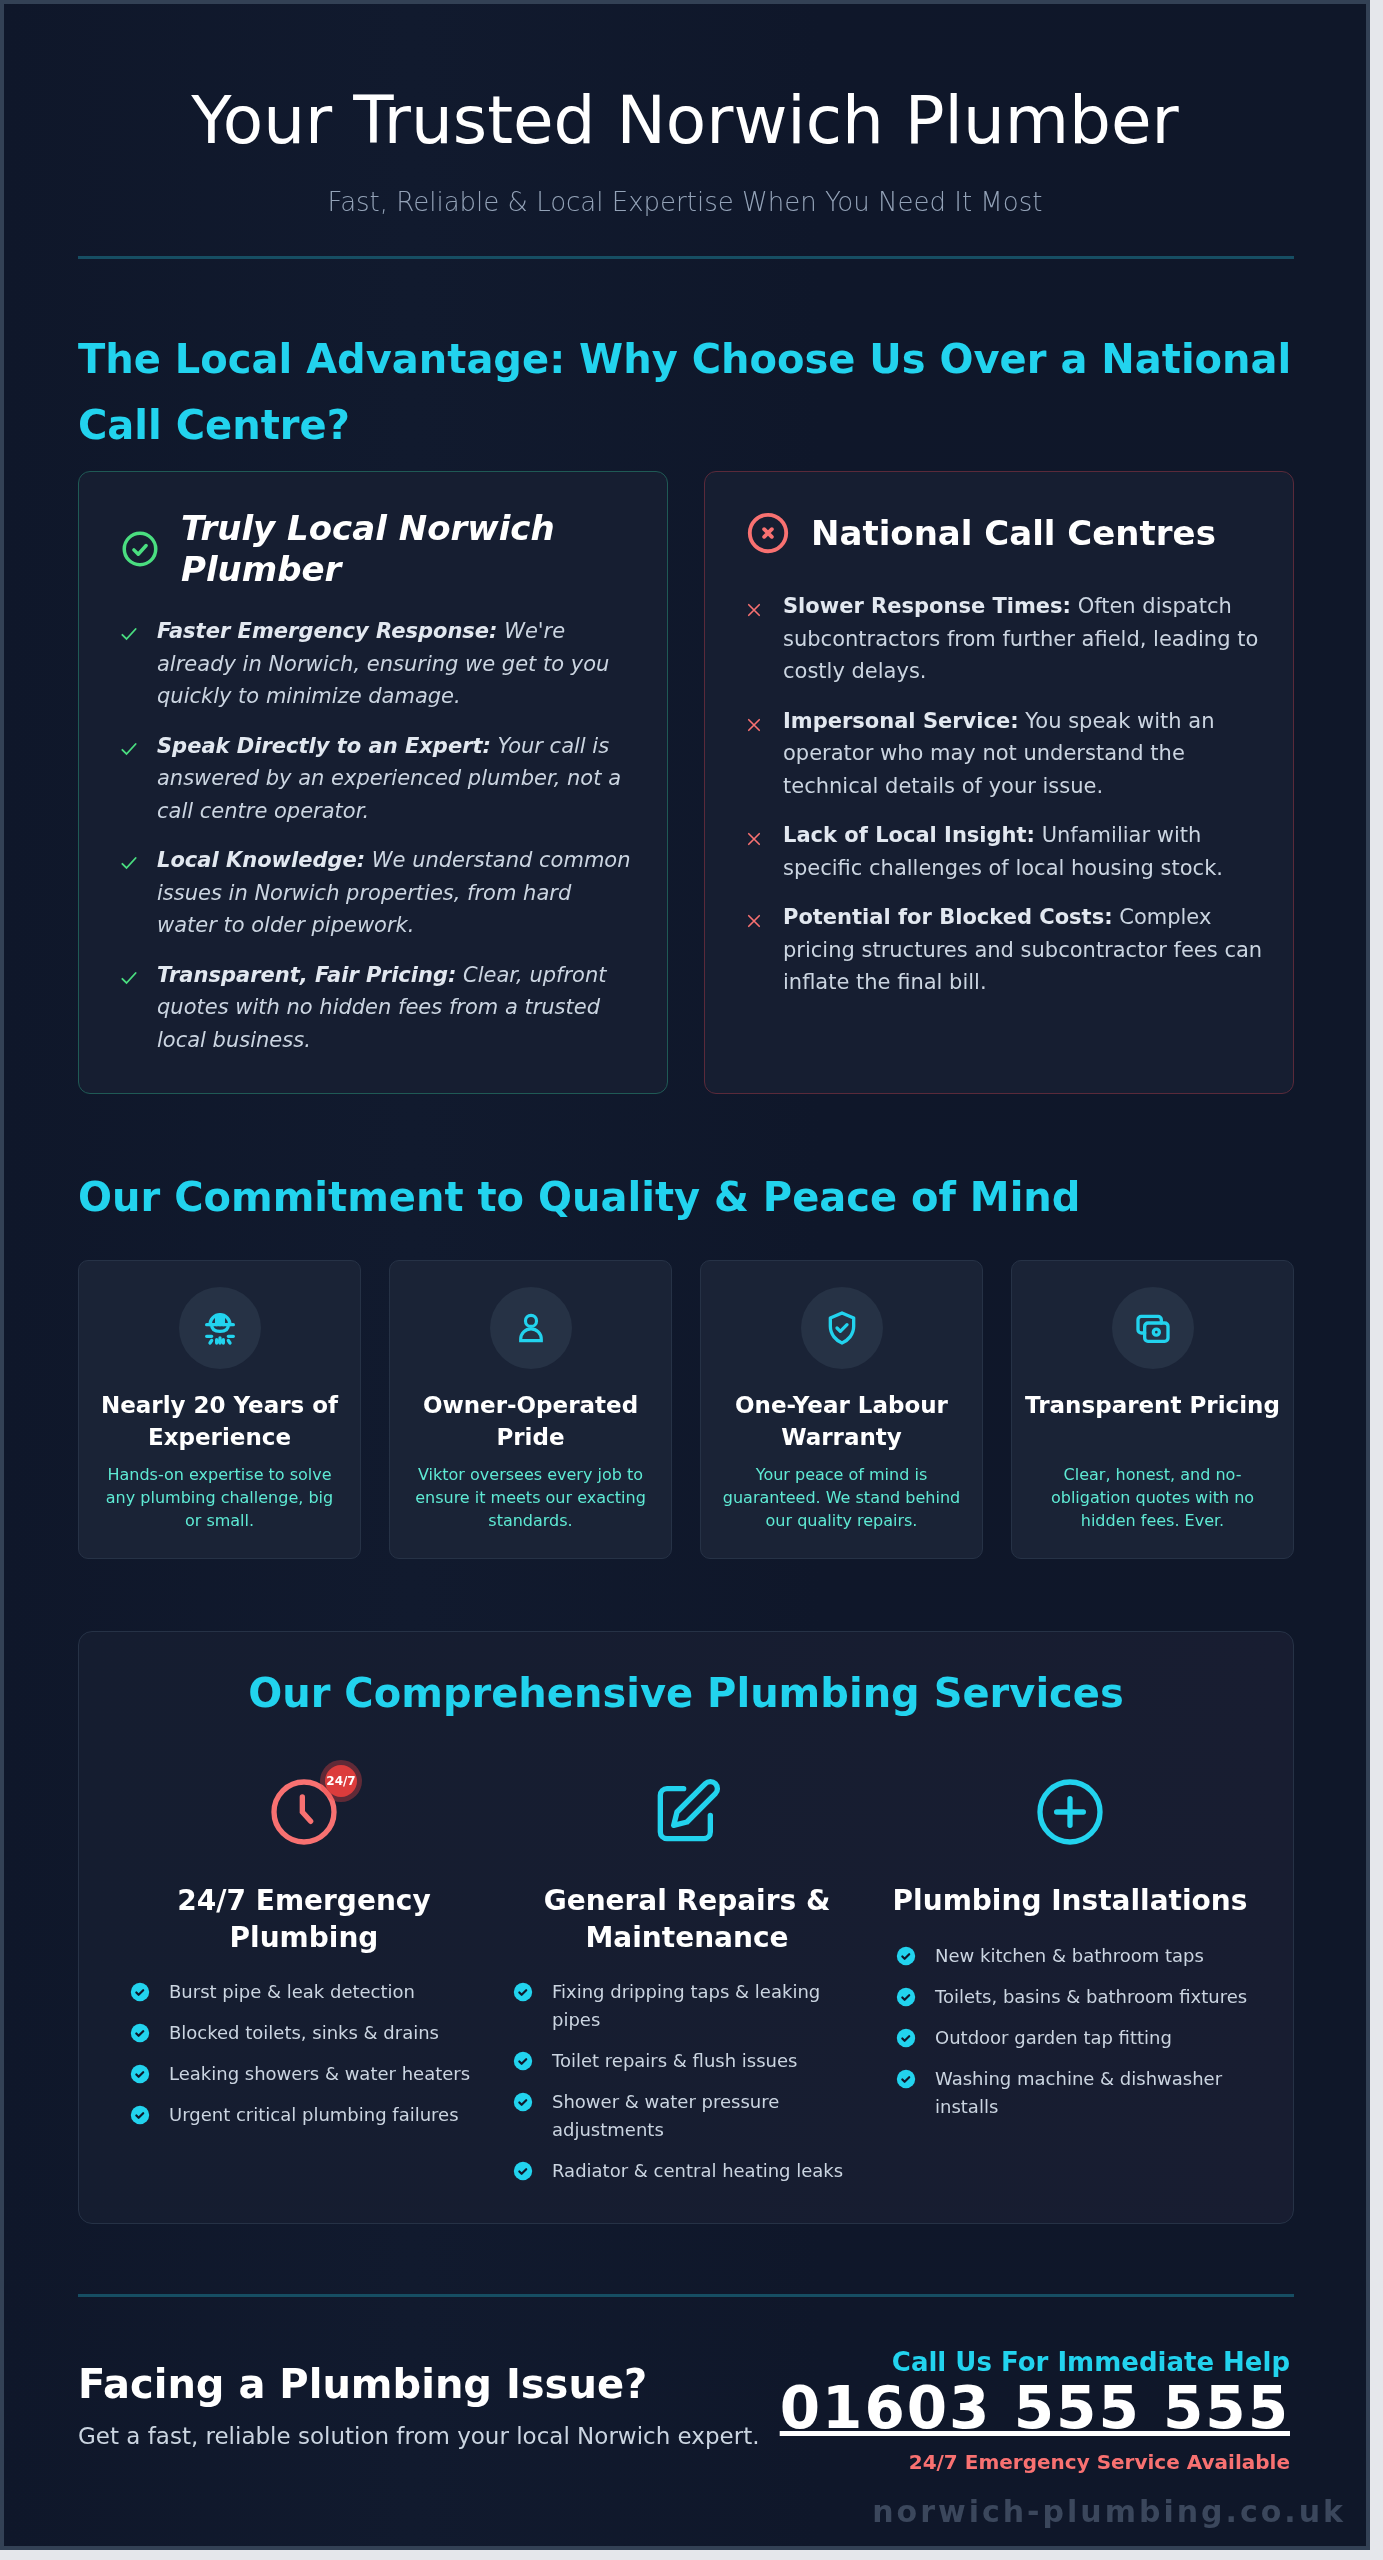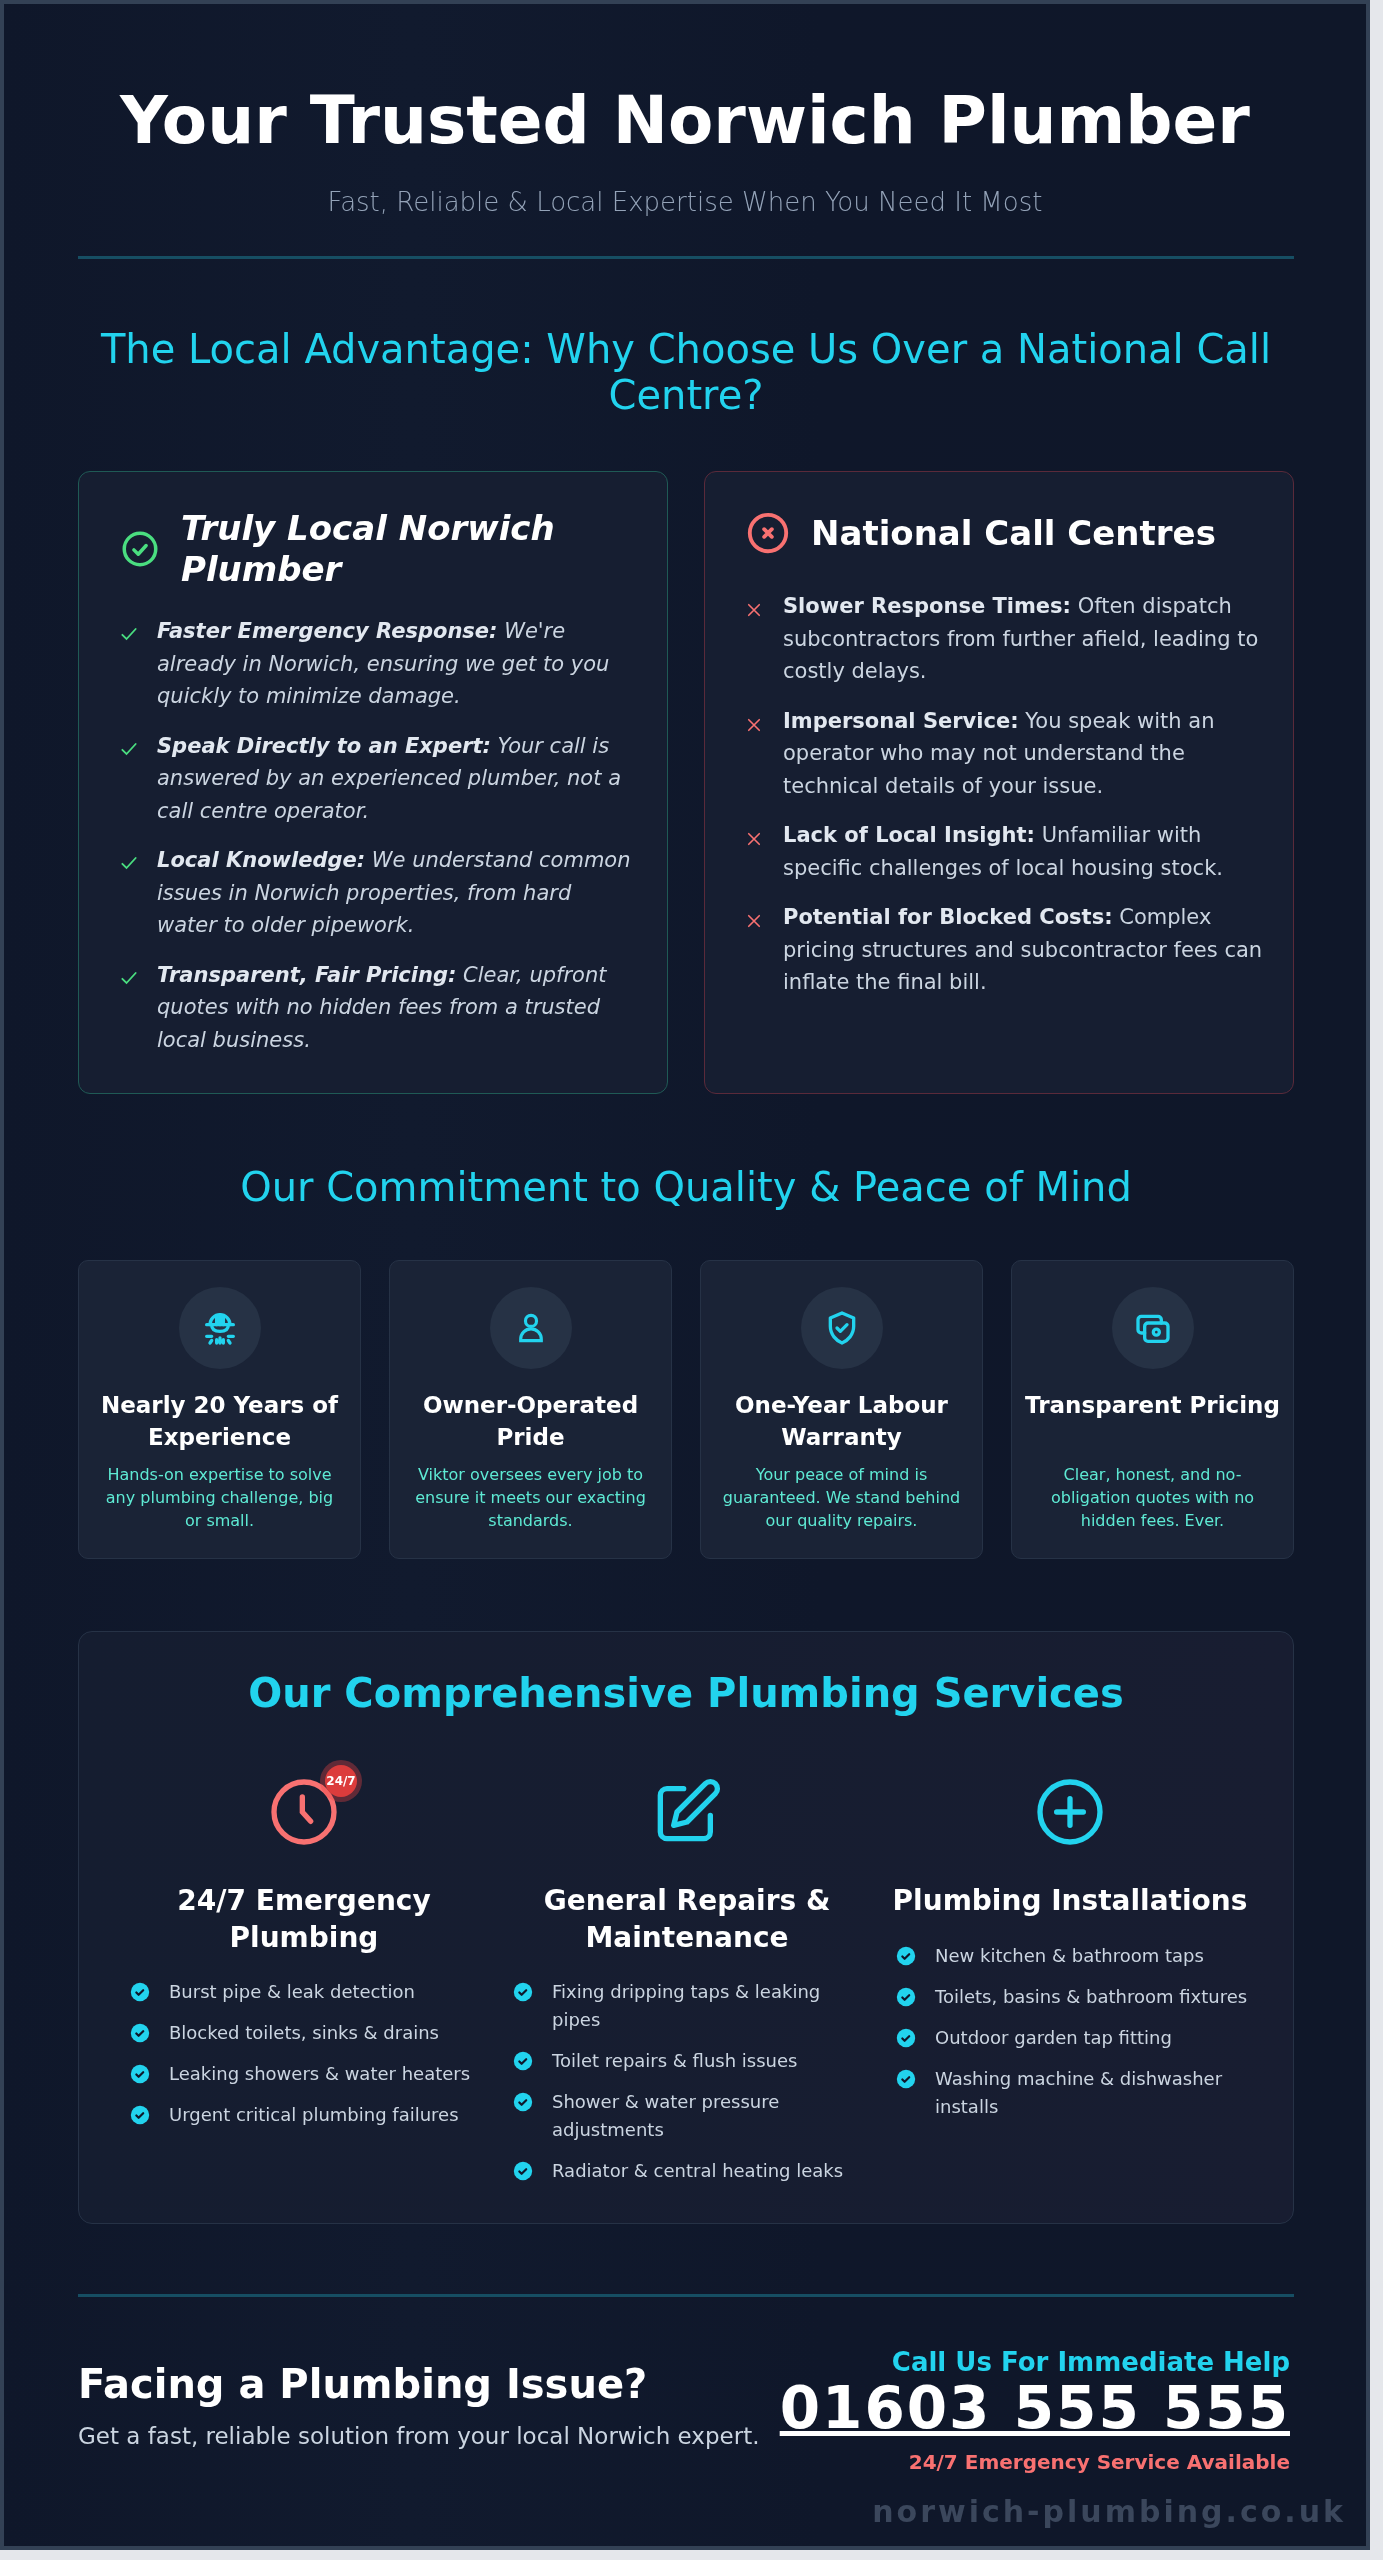--- a/index.html
+++ b/index.html
@@ -5,25 +5,25 @@
   * { box-sizing: border-box; margin: 0; padding: 0; }
   html, body { width: 1383px; height: 2560px; background: #e5e7eb; overflow: hidden; }
   body { font-family: "DejaVu Sans", sans-serif; }
   .page {
     position: absolute; left: 0; top: 0; width: 1370px; height: 2550px;
     background: #0f172a; border: 4px solid #334155; color: #e2e8f0;
     background-image: linear-gradient(90deg, #0f172a 0%, #111a2e 30%, #0f172a 60%, #0f1729 100%);
   }
 
   
-  .hero-title { position: absolute; top: 78px; left: 0; width: 1362px; text-align: center; font-size: 66px; font-weight: bold; color: #ffffff; letter-spacing: 0px; }
+  .hero-title { position: absolute; top: 78px; left: 0; width: 1362px; text-align: center; font-size: 66px; font-weight: normal; color: #ffffff; letter-spacing: 0px; }
   .hero-sub { position: absolute; top: 183px; left: 0; width: 1362px; text-align: center; font-size: 26px; font-weight: 300; color: #94a3b8; }
   .rule { position: absolute; left: 74px; width: 1216px; height: 3px; background: #164e63; }
 
-  .section-title { position: absolute; left: 74px; width: 1216px; text-align: center; font-size: 40px; font-weight: normal; color: #22d3ee; line-height: 46px; }
+  .section-title { position: absolute; left: 74px; width: 1216px; font-size: 40px; font-weight: bold; color: #22d3ee; line-height: 66px; }
 
   
   .cmp-card { position: absolute; top: 467px; width: 590px; height: 623px; border-radius: 12px; background: #161e31; }
   .cmp-card.good { left: 74px; border: 1.5px solid #1f5a55; font-style: italic; }
   .cmp-card.bad { left: 700px; border: 1.5px solid #5a2a3a; }
   .cmp-head { position: absolute; left: 40px; top: 36px; display: flex; align-items: center; }
   .cmp-head .ico { width: 42px; height: 42px; flex: none; }
   .cmp-head h3 { font-size: 34px; font-weight: bold; color: #ffffff; line-height: 41px; margin-left: 20px; }
   .cmp-list { position: absolute; left: 40px; right: 30px; list-style: none; }
   .cmp-list li { display: flex; font-size: 21px; line-height: 32.5px; color: #cbd5e1; margin-bottom: 17px; }

